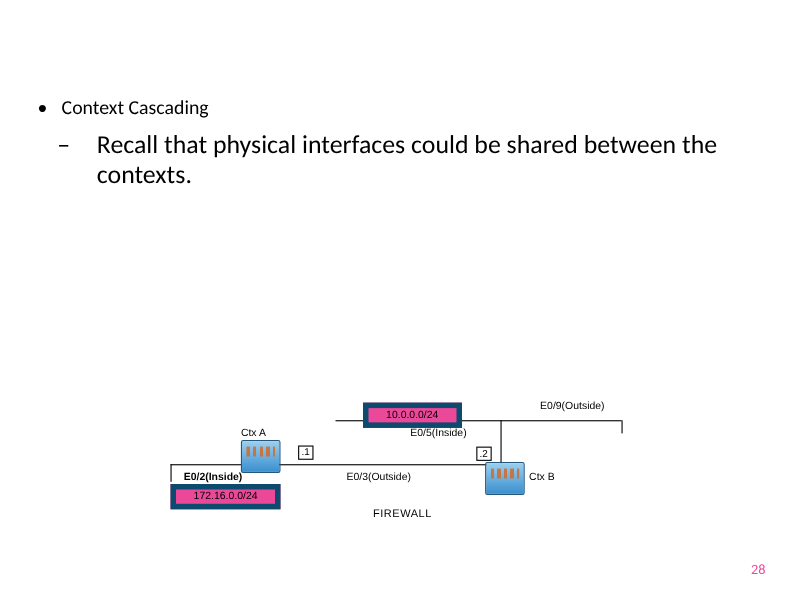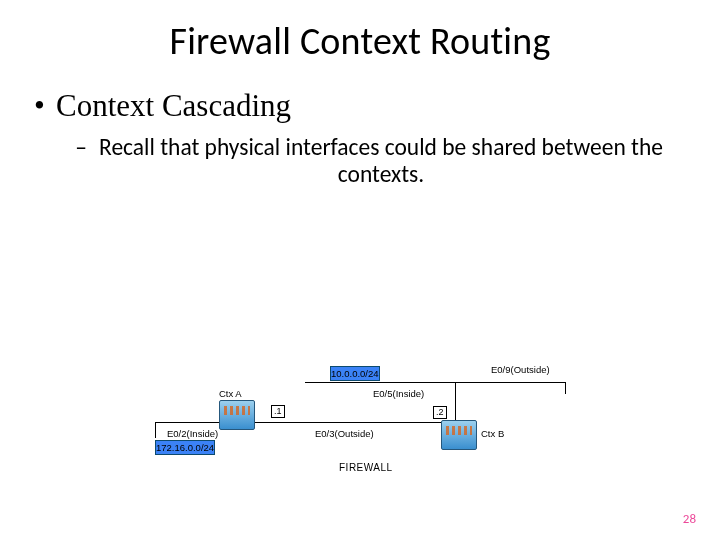--- a/index.html
+++ b/index.html
@@ -29,36 +29,34 @@
     font-weight: 400;
     letter-spacing: 0.2px;
   }
   .body {
     position: absolute;
     top: 88px;
     left: 34px;
     width: 640px;
   }
   .bullet-l1 {
-    font-size: 31px;
+    font-size: 18px;
     margin: 0 0 10px 0;
     line-height: 1.15;
-    font-family: Liberation Serif, serif;
   }
   .bullet-l1 .mark {
     display: inline-block;
     width: 22px;
   }
   .bullet-l2 {
     font-size: 23.5px;
     margin: 0 0 2px 36px;
     line-height: 1.18;
     text-indent: -18px;
     padding-left: 18px;
-    text-align: center;
   }
   .bullet-l2 .dash {
     display: inline-block;
     width: 18px;
   }
   .pagenum {
     position: absolute;
     right: 24px;
     bottom: 14px;
     font-size: 13px;
@@ -76,23 +74,23 @@
     font-size: 10px;
     color: #000;
   }
   .hline {
     position: absolute;
     height: 0;
     border-top: 1.5px solid #000;
   }
   .seg-label {
     position: absolute;
-    border: 1px solid #0c4a6e;
-    background: #3b82f6;
-    padding: 1px 0;
+    border: 5px solid #0c4a6e;
+    background: #ec4899;
+    padding: 1px 16px;
     font-size: 9.5px;
     white-space: nowrap;
   }
   .txt {
     position: absolute;
     font-size: 9.5px;
     white-space: nowrap;
   }
   .dev {
     position: absolute;
@@ -124,21 +122,20 @@
     font-size: 10px;
     color: #000;
     letter-spacing: 0.5px;
   }
 </style>
 </head>
 <body>
 
 <div class="slide">
 
-  <div class="title">Firewall Context Routing</div>
 
   <div class="body">
     <p class="bullet-l1">
       <span class="mark">•</span><span>Context Cascading</span>
     </p>
     <p class="bullet-l2">
       <span class="dash">–</span><span>Recall that physical interfaces could be shared between the contexts.</span>
     </p>
   </div>
 
@@ -153,21 +150,21 @@
 
     <div class="txt" style="left:64px; top:18px;">Ctx A</div>
     <div class="dev" style="left:64px; top:30px;"></div>
     <div class="small-box" style="left:116px; top:35px;">.1</div>
 
     <div style="position:absolute; left:300px; top:12px; width:0; height:40px; border-left:1.5px solid #000;"></div>
     <div class="small-box" style="left:278px; top:36px;">.2</div>
     <div class="dev" style="left:286px; top:50px;"></div>
     <div class="txt" style="left:326px; top:58px;">Ctx B</div>
 
-    <div class="txt" style="left:12px; top:58px;">E0/2(Inside)</div>
+    <div class="txt" style="left:12px; top:58px;font-weight:bold;">E0/2(Inside)</div>
     <div class="txt" style="left:160px; top:58px;">E0/3(Outside)</div>
 
     <div style="position:absolute; left:0px; top:52px; width:0; height:16px; border-left:1.5px solid #000;"></div>
     <div class="seg-label" style="left:0px; top:70px;">172.16.0.0/24</div>
 
     <div style="position:absolute; left:410px; top:12px; width:0; height:12px; border-left:1.5px solid #000;"></div>
 
     <div class="fw-label" style="left:184px; top:92px;">FIREWALL</div>
   </div>
 

